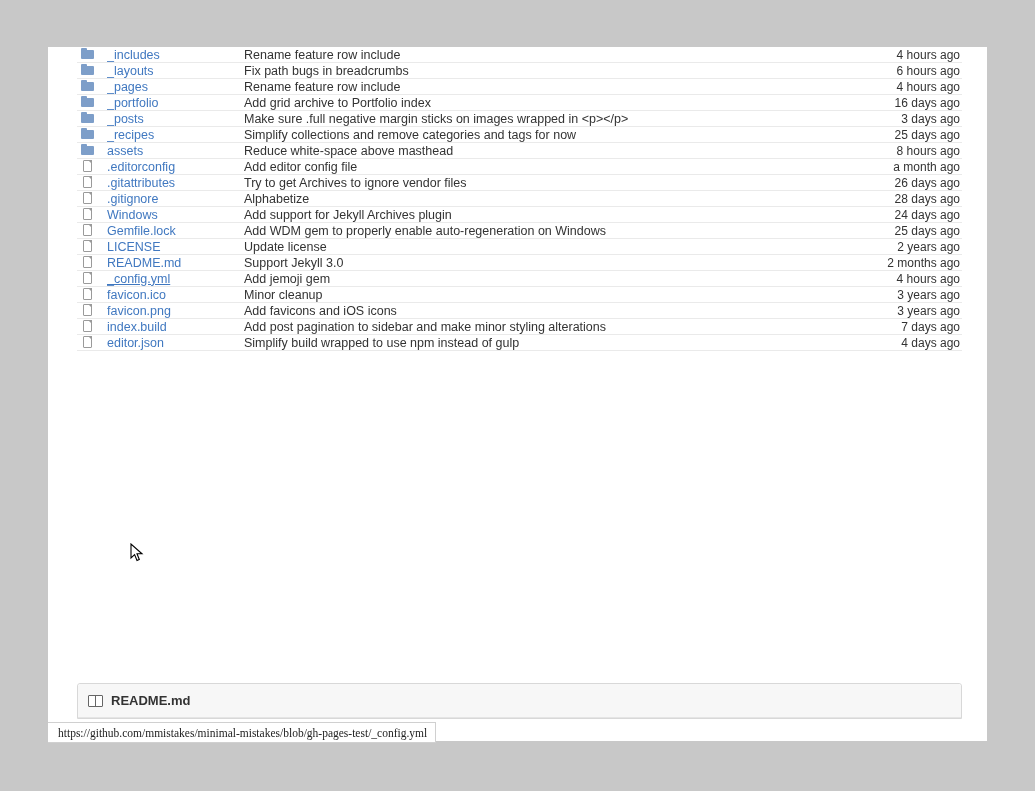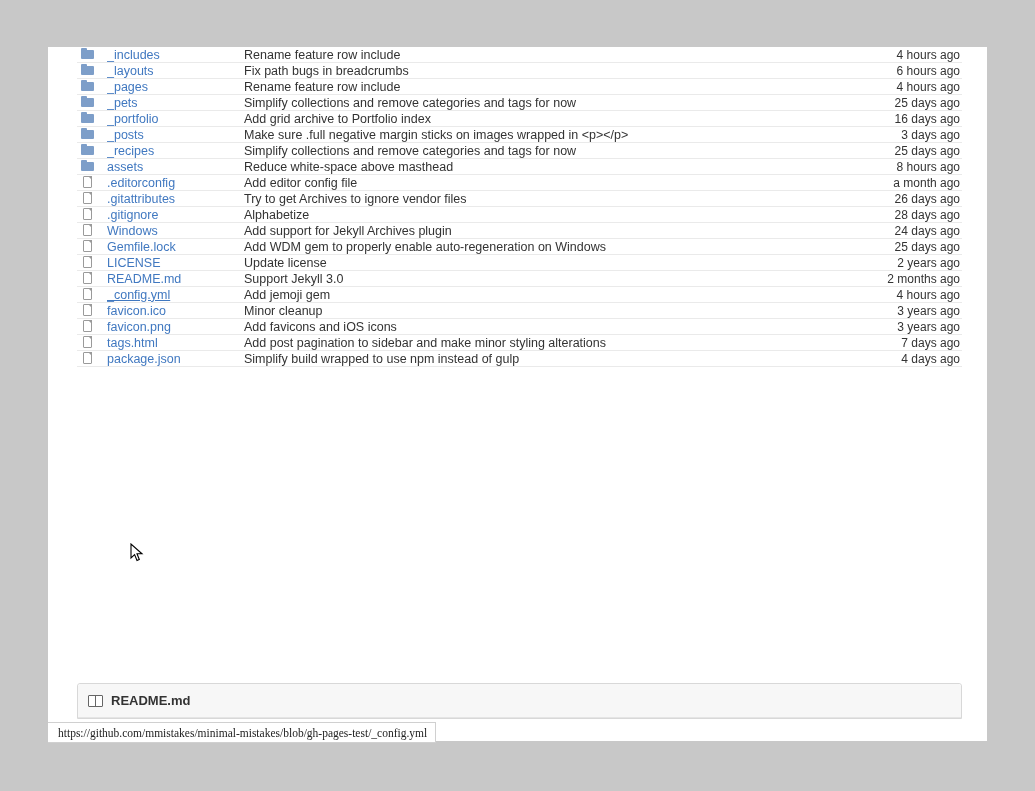--- a/index.html
+++ b/index.html
@@ -238,26 +238,20 @@
             <td class="cell-age">6 hours ago</td>
           </tr>
           <tr class="file-row">
             <td class="cell-icon"><span class="ficon folder"></span></td>
             <td class="cell-name"><a class="file-link dir" href="#">_pages</a></td>
             <td class="cell-msg">Rename feature row include</td>
             <td class="cell-age">4 hours ago</td>
           </tr>
           <tr class="file-row">
             <td class="cell-icon"><span class="ficon folder"></span></td>
-            <td class="cell-name"><a class="file-link dir" href="#">_pets</a></td>
-            <td class="cell-msg">Simplify collections and remove categories and tags for now</td>
-            <td class="cell-age">25 days ago</td>
-          </tr>
-          <tr class="file-row">
-            <td class="cell-icon"><span class="ficon folder"></span></td>
             <td class="cell-name"><a class="file-link dir" href="#">_portfolio</a></td>
             <td class="cell-msg">Add grid archive to Portfolio index</td>
             <td class="cell-age">16 days ago</td>
           </tr>
           <tr class="file-row">
             <td class="cell-icon"><span class="ficon folder"></span></td>
             <td class="cell-name"><a class="file-link dir" href="#">_posts</a></td>
             <td class="cell-msg">Make sure .full negative margin sticks on images wrapped in &lt;p&gt;&lt;/p&gt;</td>
             <td class="cell-age">3 days ago</td>
           </tr>
@@ -328,27 +322,27 @@
             <td class="cell-age">3 years ago</td>
           </tr>
           <tr class="file-row">
             <td class="cell-icon"><span class="ficon file"></span></td>
             <td class="cell-name"><a class="file-link" href="#">favicon.png</a></td>
             <td class="cell-msg">Add favicons and iOS icons</td>
             <td class="cell-age">3 years ago</td>
           </tr>
           <tr class="file-row">
             <td class="cell-icon"><span class="ficon file"></span></td>
-            <td class="cell-name"><a class="file-link" href="#">tags.html</a></td>
+            <td class="cell-name"><a class="file-link" href="#">index.build</a></td>
             <td class="cell-msg">Add post pagination to sidebar and make minor styling alterations</td>
             <td class="cell-age">7 days ago</td>
           </tr>
           <tr class="file-row">
             <td class="cell-icon"><span class="ficon file"></span></td>
-            <td class="cell-name"><a class="file-link" href="#">package.json</a></td>
+            <td class="cell-name"><a class="file-link" href="#">editor.json</a></td>
             <td class="cell-msg">Simplify build wrapped to use npm instead of gulp</td>
             <td class="cell-age">4 days ago</td>
           </tr>
         </tbody>
     </table>
 
     <div class="readme-box">
       <div class="readme-header">
         <span class="book-icon"></span>
         <span class="readme-title">README.md</span>

